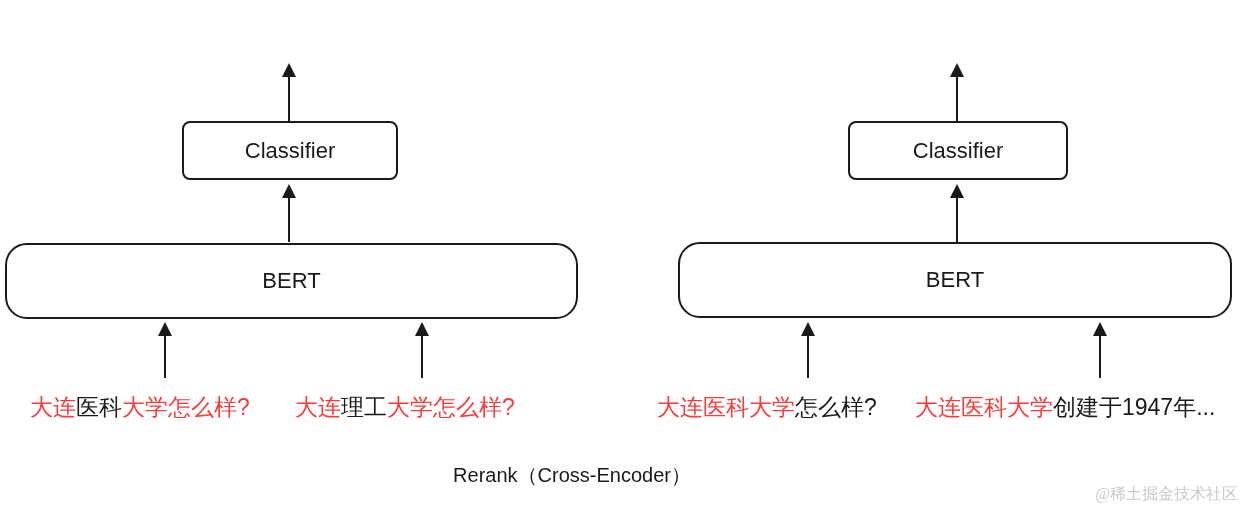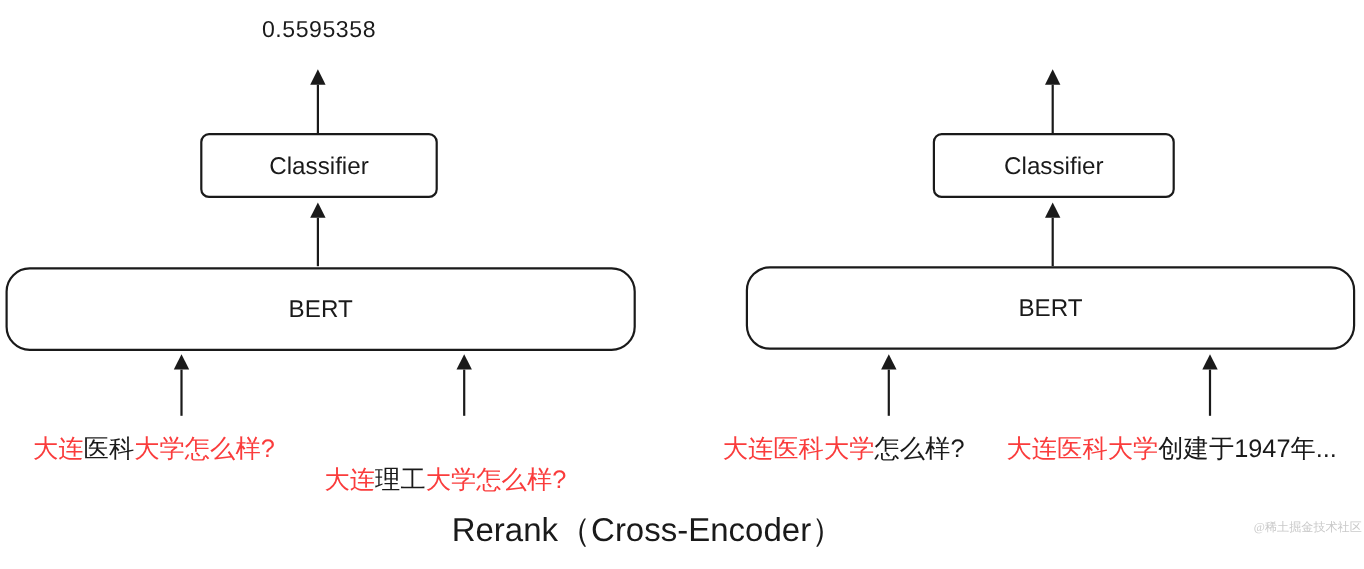--- a/index.html
+++ b/index.html
@@ -35,34 +35,33 @@
   }
   .arrow-up .shaft{
     width:2px;flex:1;background:var(--ink,#1a1a1a);
   }
   .input-text{
     font-size:23px;white-space:nowrap;text-align:left;
   }
   .seg-red{color:var(--accent_red,#fa3c3c);}
   .seg-black{color:var(--ink,#1a1a1a);}
   .diagram-title{
-    left:17px;top:462px;width:1144px;text-align:center;
-    font-size:30px;color:var(--ink,#1a1a1a);
+    left:0;top:462px;width:1144px;text-align:center;
+    font-size:20px;color:var(--ink,#1a1a1a);
   }
   .watermark{
-    top:472px;right:2px;
-    font-size:11px;color:var(--watermark_gray,#c9c9c9);font-family:Liberation Serif, serif;
+    top:484px;right:2px;
+    font-size:16px;color:var(--watermark_gray,#c9c9c9);font-family:Liberation Serif, serif;
   }
 </style>
 </head>
 <body>
 
 <div class="canvas">
 
-  <div class="abs score" style="left:180px;top:16px;">0.5595358</div>
 
   <div class="abs arrow-up" style="left:281px;top:63px;height:58px;">
     <div class="head"></div>
     <div class="shaft"></div>
   </div>
 
   <div class="abs node" style="left:182px;top:121px;width:216px;height:59px;border-radius:8px;">
     <span>Classifier</span>
   </div>
 
@@ -80,21 +79,21 @@
     <div class="shaft"></div>
   </div>
   <div class="abs arrow-up" style="left:414px;top:322px;height:56px;">
     <div class="head"></div>
     <div class="shaft"></div>
   </div>
 
   <div class="abs input-text" style="left:30px;top:392px;width:270px;">
     <span class="seg-red">大连</span><span class="seg-black">医科</span><span class="seg-red">大学怎么样?</span>
   </div>
-  <div class="abs input-text" style="left:295px;top:392px;width:270px;margin-top:29px;">
+  <div class="abs input-text" style="left:295px;top:392px;width:270px;">
     <span class="seg-red">大连</span><span class="seg-black">理工</span><span class="seg-red">大学怎么样?</span>
   </div>
 
 
   <div class="abs arrow-up" style="left:949px;top:63px;height:58px;">
     <div class="head"></div>
     <div class="shaft"></div>
   </div>
 
   <div class="abs node" style="left:848px;top:121px;width:220px;height:59px;border-radius:8px;">

